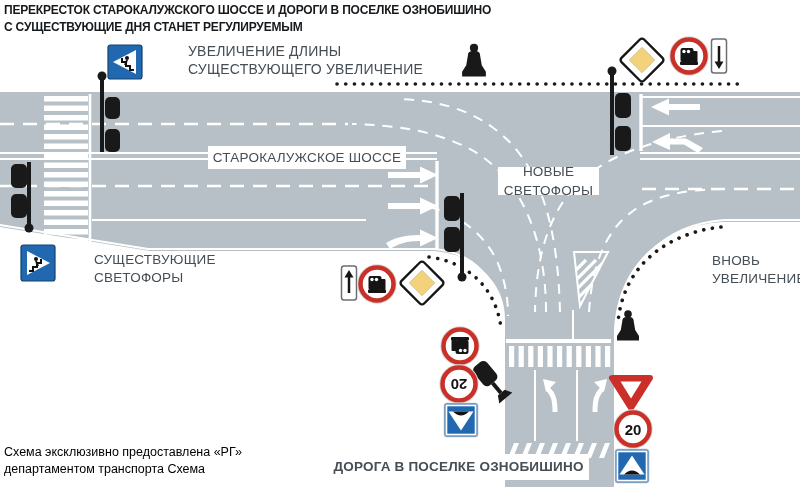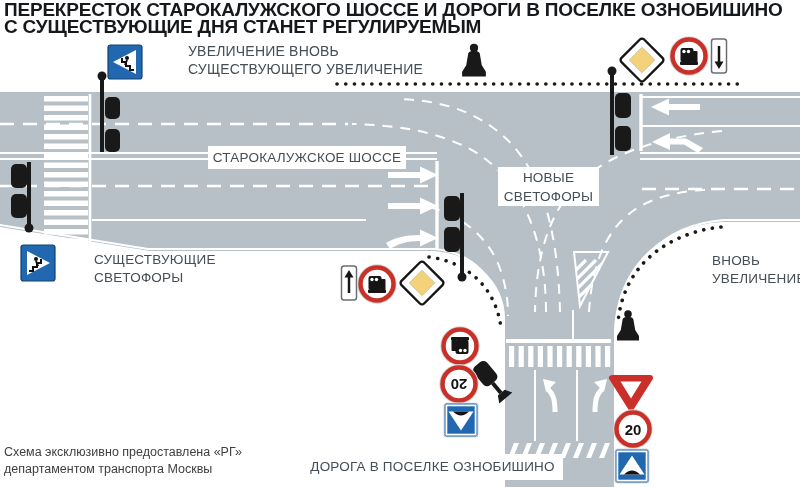--- a/index.html
+++ b/index.html
@@ -3,22 +3,22 @@
 <meta charset="utf-8">
 <style>
   html,body{margin:0;padding:0;background:#fff;}
   #stage{position:relative;width:800px;height:487px;background:#ffffff;overflow:hidden;
          font-family:"Liberation Sans",sans-serif;}
   #scene{position:absolute;left:0;top:0;z-index:1;}
   .lbl{position:absolute;z-index:2;color:#454d55;font-size:13.5px;line-height:17.5px;
        letter-spacing:.2px;white-space:nowrap;}
   .boxed{background:#fff;display:flex;align-items:center;justify-content:center;text-align:right;}
   #title{position:absolute;left:4px;top:2px;z-index:3;color:#16191c;font-weight:bold;
-         font-size:19px;line-height:16.5px;letter-spacing:-.2px;white-space:nowrap;}
-  #credit{position:absolute;left:4px;top:444px;z-index:2;color:#404040;font-size:12.5px;
+         font-size:12px;line-height:16.5px;letter-spacing:-.2px;white-space:nowrap;}
+  #credit{position:absolute;left:4px;top:444px;z-index:2;color:#000000;font-size:12.5px;
           line-height:17px;white-space:nowrap;}
   svg text{font-family:"Liberation Sans",sans-serif;}
 </style>
 </head>
 <body>
 
 <div id="stage">
 
 <svg id="scene" width="800" height="487" viewBox="0 0 800 487">
   <defs>
@@ -270,45 +270,45 @@
     <path d="M-8,8.5 Q0,0.5 8,8.5 Z" fill="#131313"></path>
   </g>
 </svg>
 
 <div id="title">
   <div>ПЕРЕКРЕСТОК СТАРОКАЛУЖСКОГО ШОССЕ И ДОРОГИ В ПОСЕЛКЕ ОЗНОБИШИНО</div>
   <div>С СУЩЕСТВУЮЩИЕ ДНЯ СТАНЕТ РЕГУЛИРУЕМЫМ</div>
 </div>
 
 <div class="lbl" style="left:188px;top:43px;font-size:14px;">
-  <div>УВЕЛИЧЕНИЕ ВНОВЬ</div>
+  <div>УВЕЛИЧЕНИЕ ДЛИНЫ</div>
   <div>СУЩЕСТВУЮЩЕГО УВЕЛИЧЕНИЕ</div>
 </div>
 
 <div class="lbl boxed" style="left:208px;top:146px;width:198px;height:23px;">
   <span>СТАРОКАЛУЖСКОЕ ШОССЕ</span>
 </div>
 
-<div class="lbl boxed" style="left:498px;top:167px;width:101px;height:39px;flex-direction:column;line-height:19px;">
+<div class="lbl boxed" style="left:498px;top:167px;width:101px;height:28px;flex-direction:column;line-height:19px;">
   <div>НОВЫЕ</div>
   <div>СВЕТОФОРЫ</div>
 </div>
 
 <div class="lbl" style="left:94px;top:251px;">
   <div>СУЩЕСТВУЮЩИЕ</div>
   <div>СВЕТОФОРЫ</div>
 </div>
 
 <div class="lbl" style="left:712px;top:252px;">
   <div>ВНОВЬ</div>
   <div>УВЕЛИЧЕНИЕ</div>
 </div>
 
-<div class="lbl boxed" style="left:302px;top:454px;width:261px;height:26px;">
+<div class="lbl boxed" style="left:328px;top:454px;width:261px;height:26px;font-weight:bold;">
   <span>ДОРОГА В ПОСЕЛКЕ ОЗНОБИШИНО</span>
 </div>
 
 <div id="credit">
   <div>Схема эксклюзивно предоставлена «РГ»</div>
-  <div>департаментом транспорта Москвы</div>
+  <div>департаментом транспорта Схема</div>
 </div>
 
 </div>
 
 </body></html>

